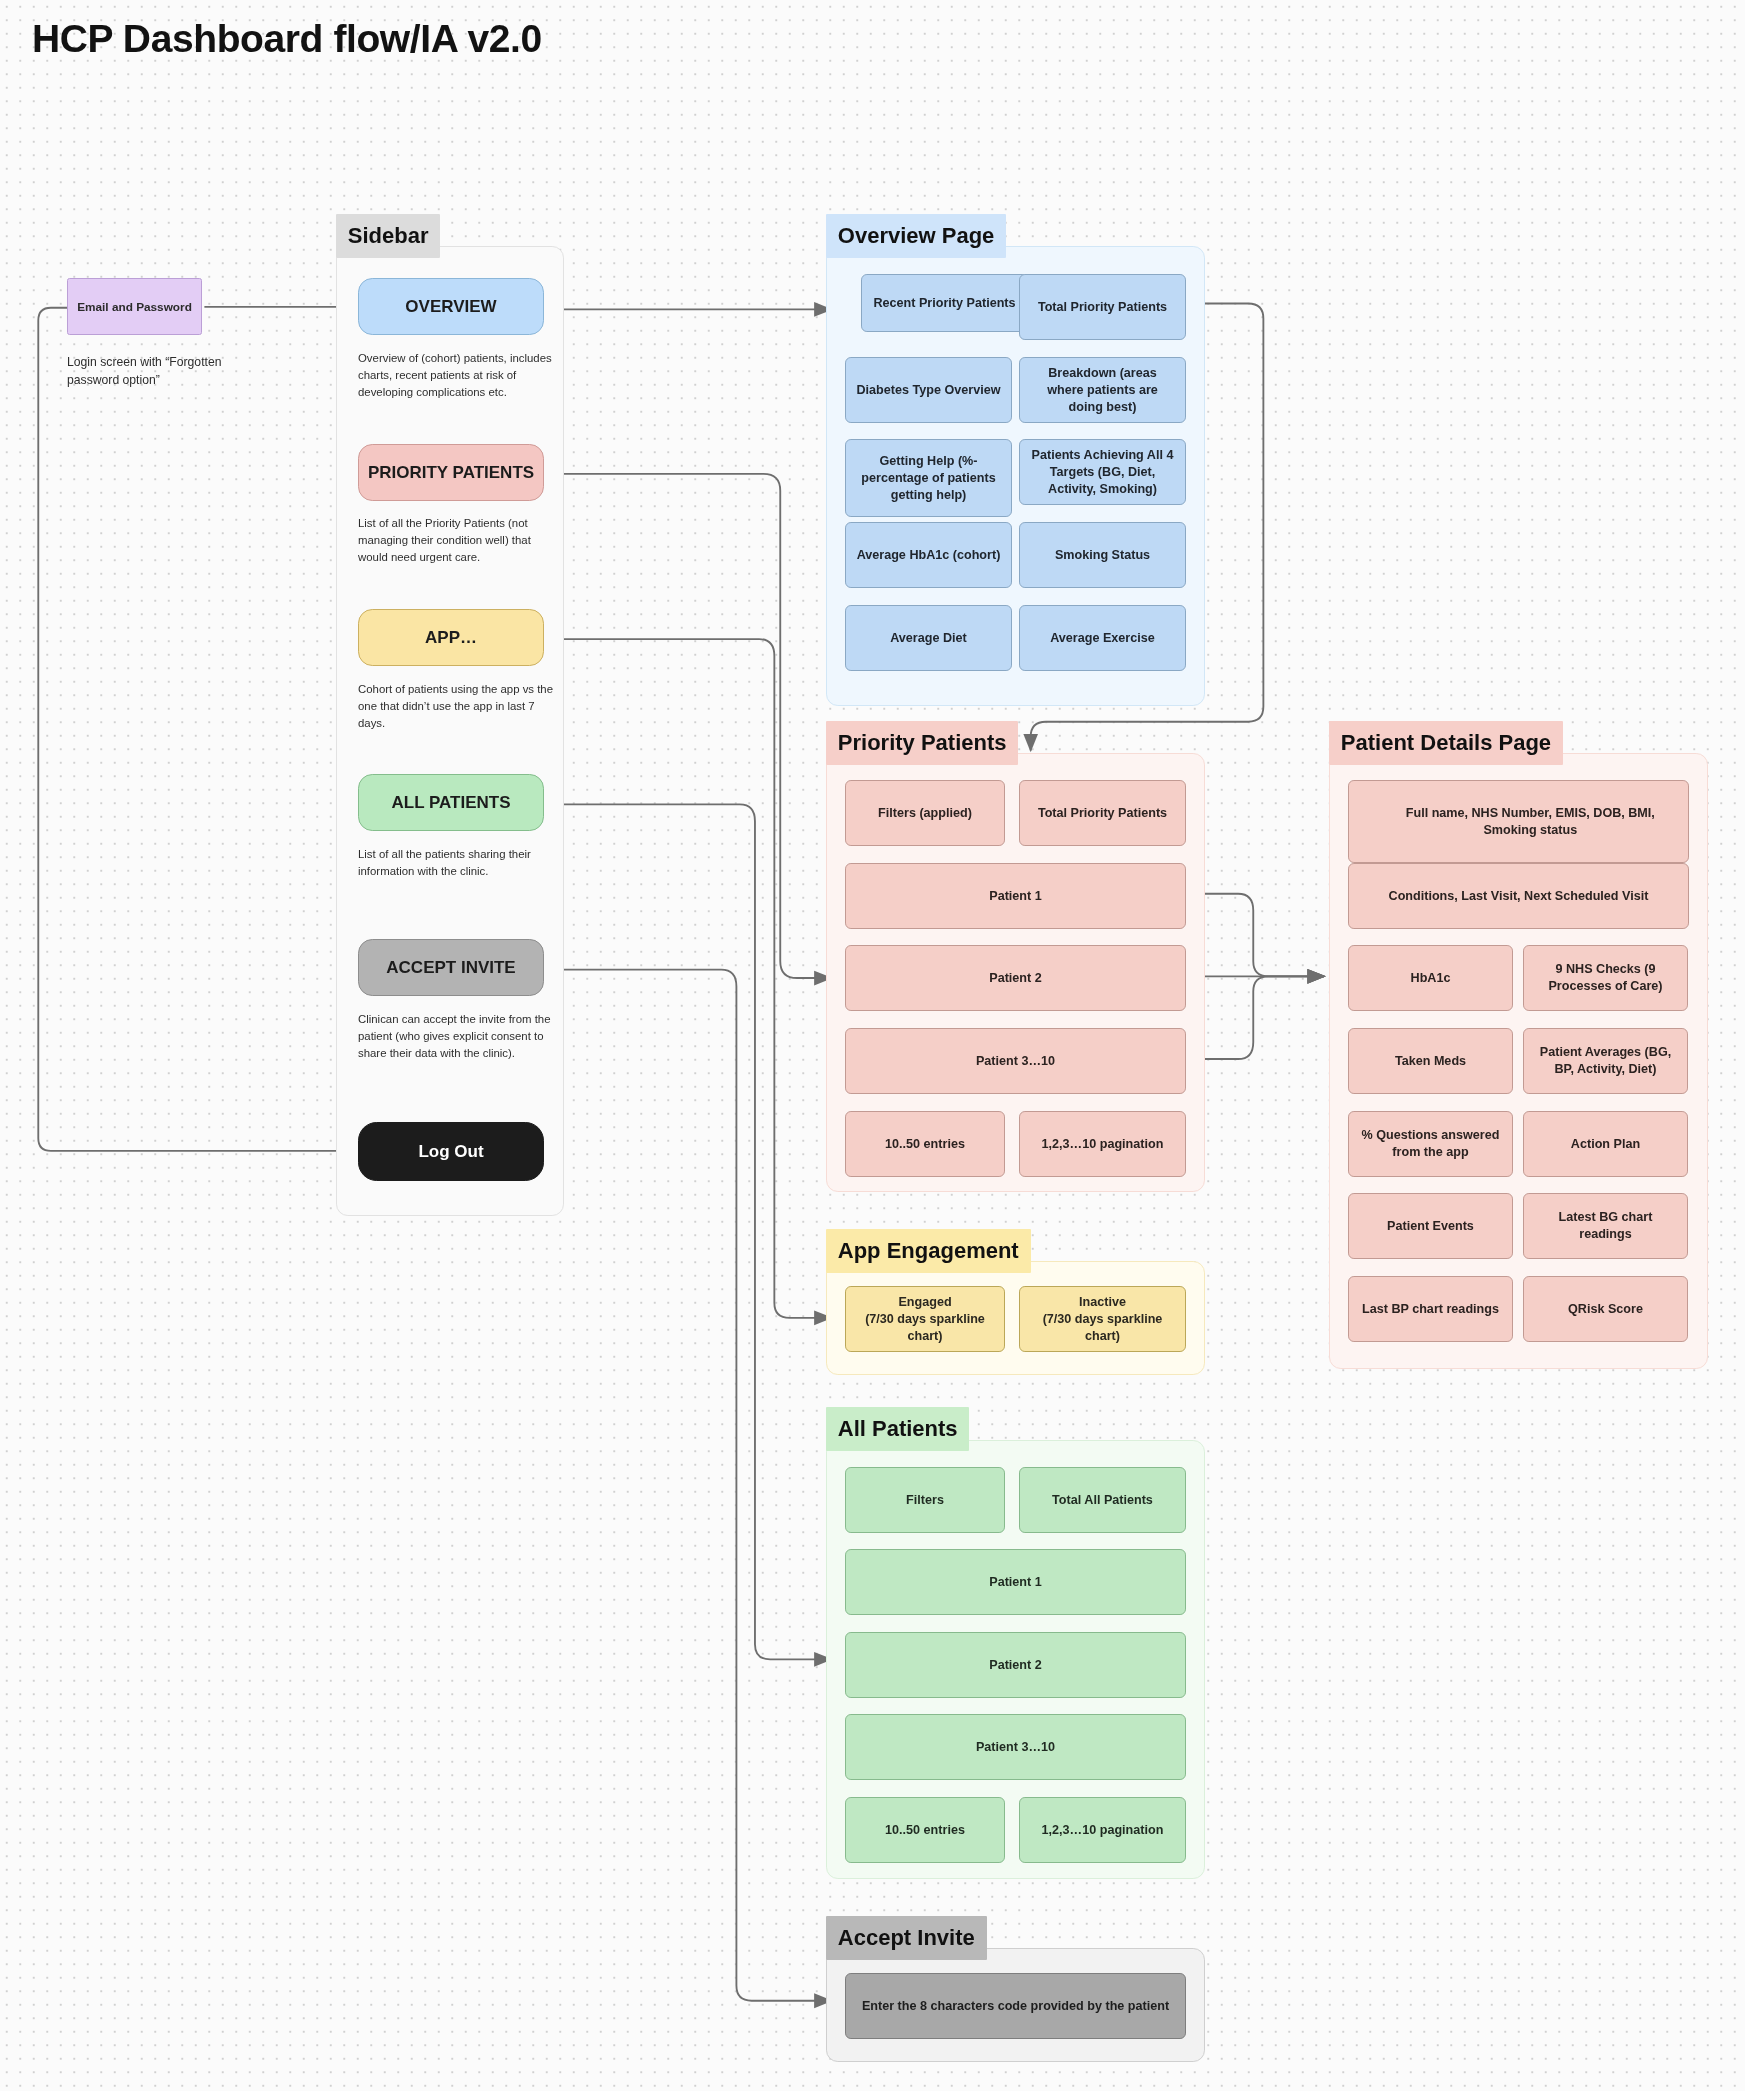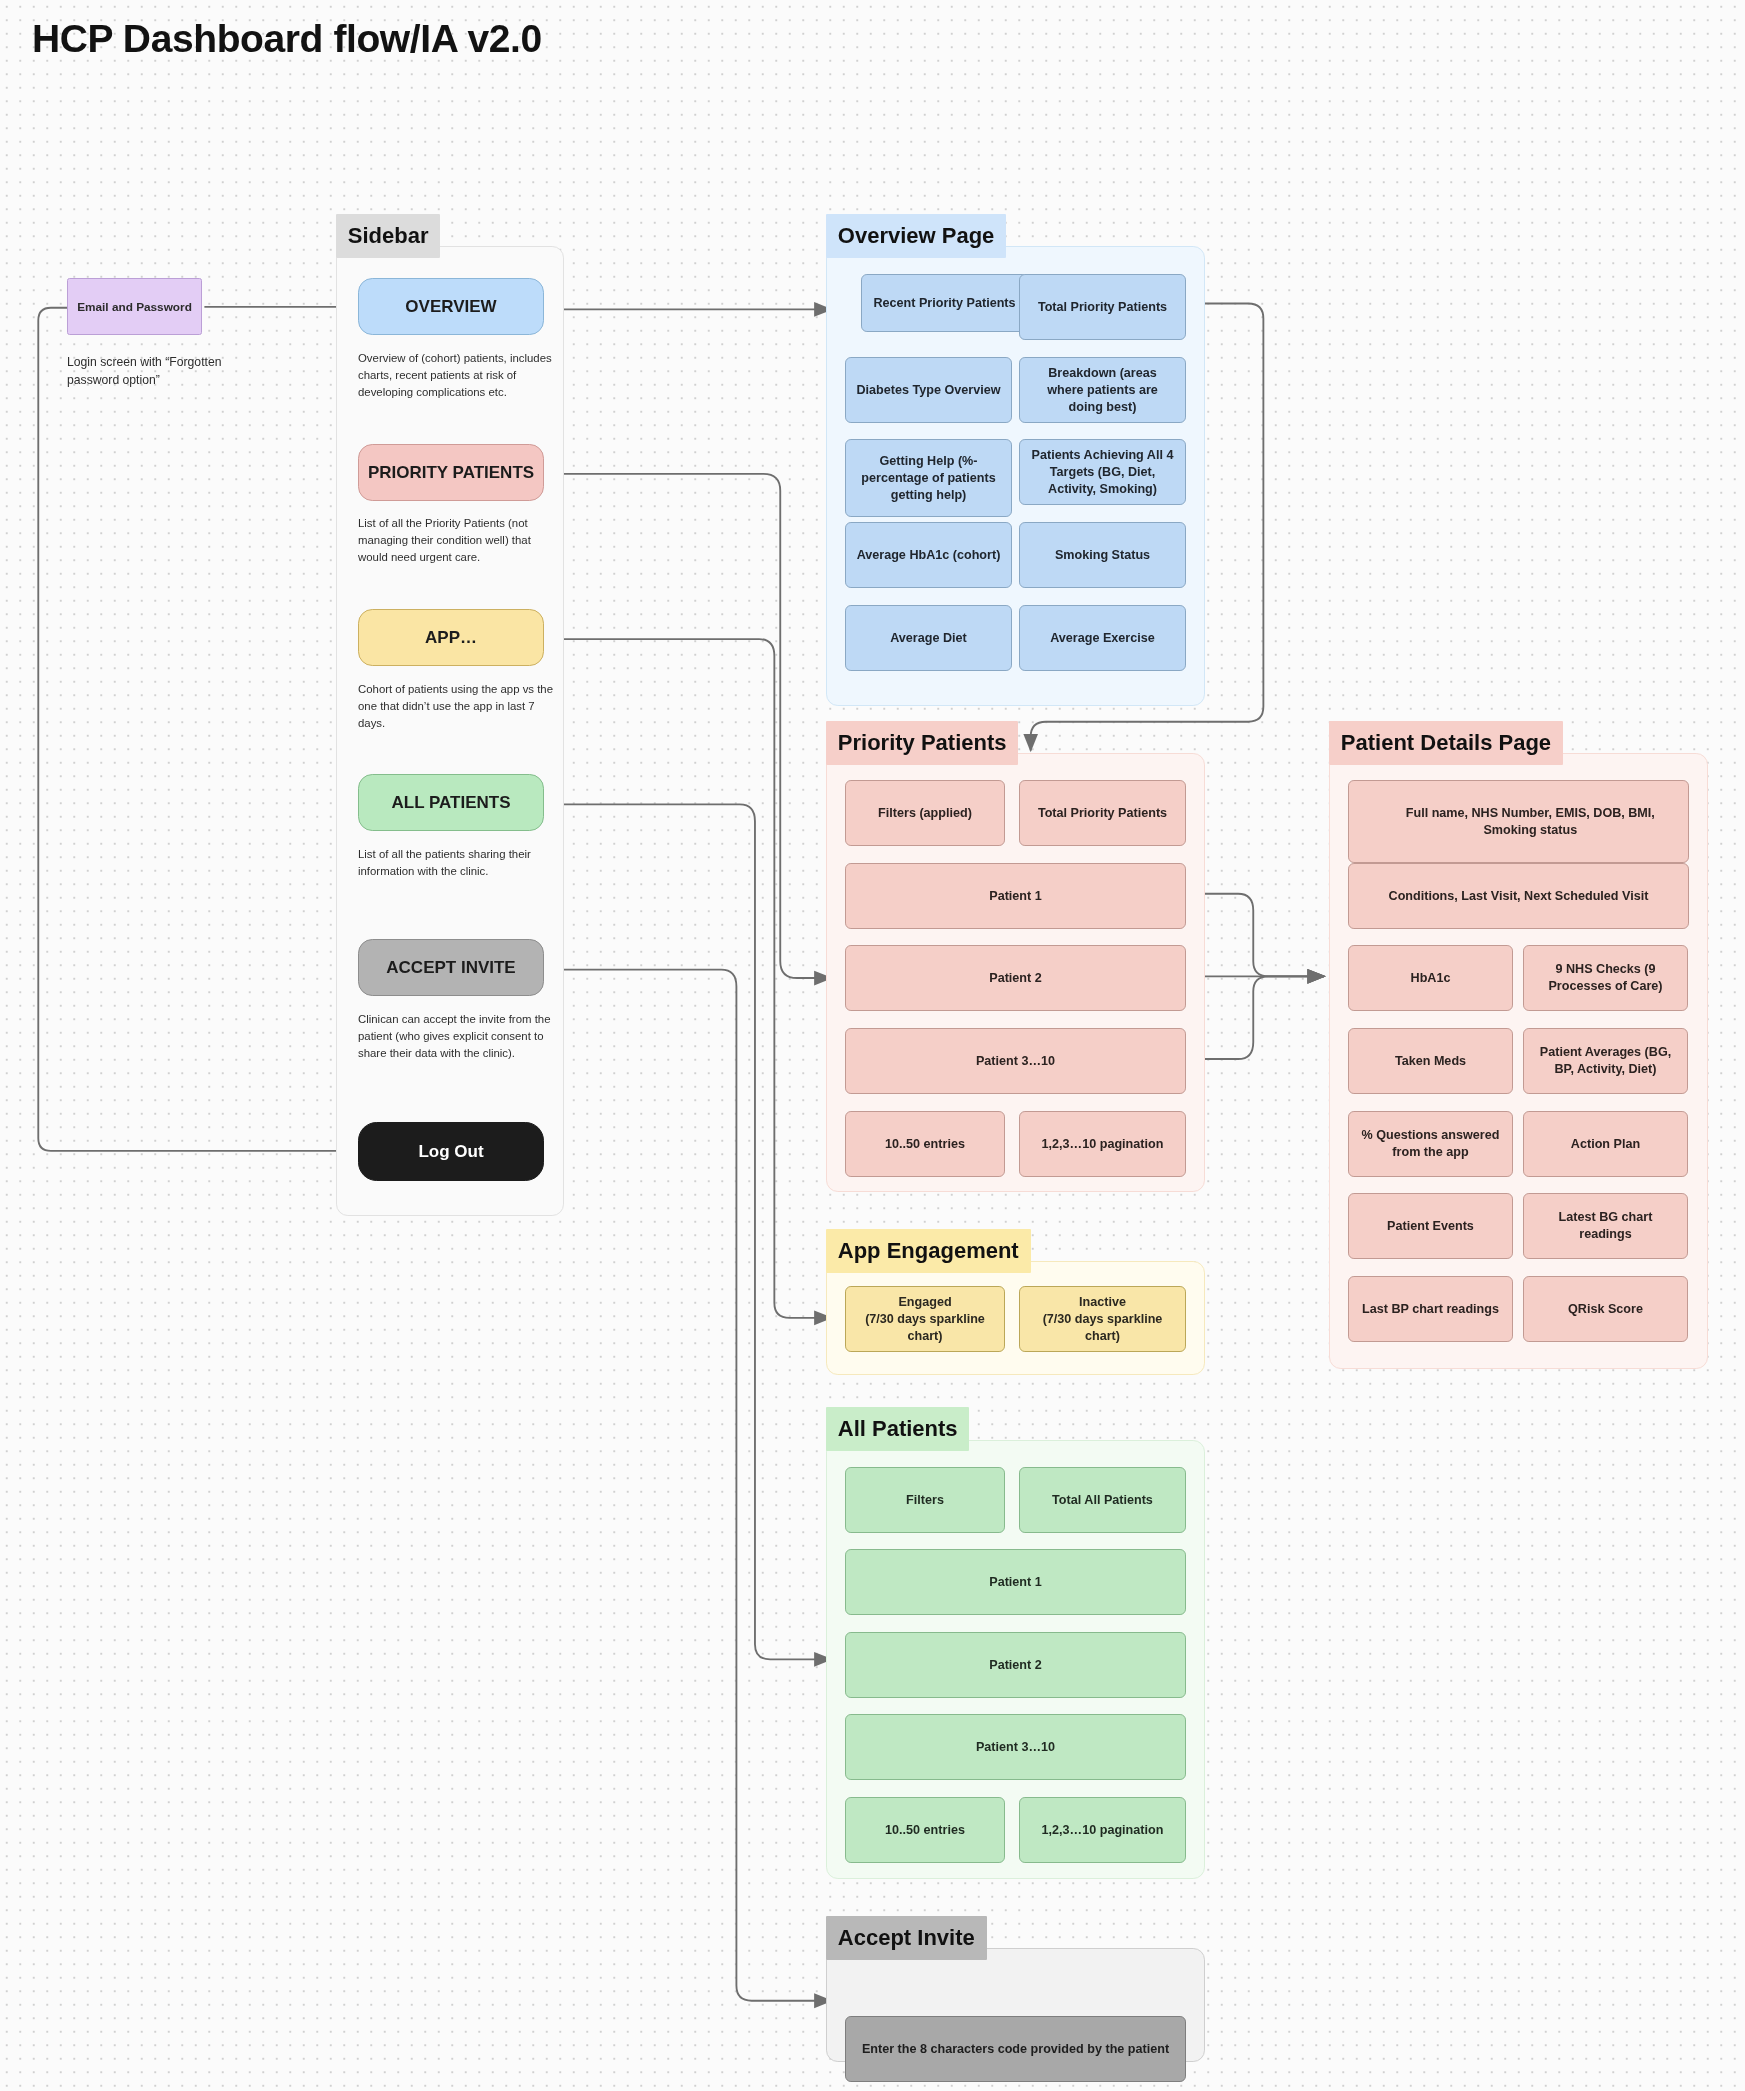--- a/index.html
+++ b/index.html
@@ -84,21 +84,21 @@
   
   .card{
     position:absolute;border-radius:5.9px;box-sizing:border-box;
     display:flex;align-items:center;justify-content:center;text-align:center;
     font-size:12.6px;font-weight:bold;line-height:1.35;padding:3.4px 8.4px;
   }
   .card.blue{background:#bed9f5;border:1.7px solid #8aa8c4;color:#20262e;}
   .card.red{background:#f5cfc8;border:1.7px solid #c29a93;color:#2b2220;}
   .card.yellow{background:#f9e6a8;border:1.7px solid #bba758;color:#2b2820;}
   .card.green{background:#bfe8c3;border:1.7px solid #87ba8d;color:#1f2a21;}
-  .card.gray{background:#a8a8a8;border:1.7px solid #7e7e7e;color:#1e1e1e;margin-top:43px;}
+  .card.gray{background:#a8a8a8;border:1.7px solid #7e7e7e;color:#1e1e1e;}
   .card .l2{display:block;}
 </style>
 </head>
 <body>
 
 <div id="canvas">
 
   <svg class="wires" viewBox="0 0 2070 2480">
     <defs>
       <marker id="arrow" markerWidth="11" markerHeight="11" refX="9" refY="5" orient="auto">

